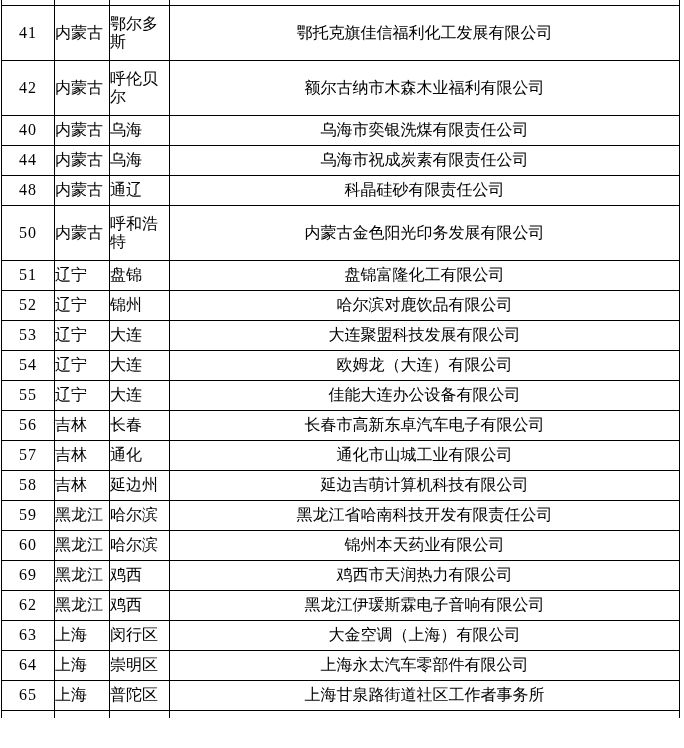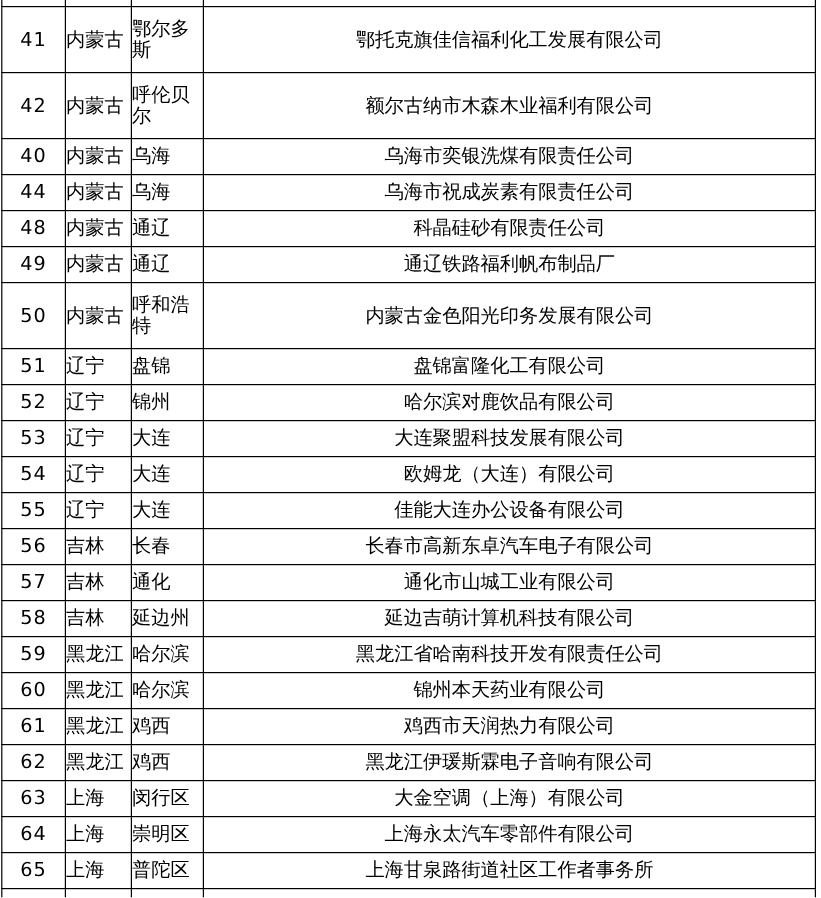--- a/index.html
+++ b/index.html
@@ -39,20 +39,21 @@
   tr.row-top-partial { height: 5px; }
   tr.row-bottom-partial { height: 8px; }
 
   tr.row-top-partial td { border-top: none; }
   tr.row-bottom-partial td { border-bottom: none; }
 
   td.cell-no {
     text-align: center;
     font-size: 15px;
     letter-spacing: 1px;
+    font-family: Liberation Serif, serif;
   }
   td.cell-prov, td.cell-city {
   }
   td.cell-comp {
     text-align: center;
     padding-left: 2px;
   }
 </style>
 </head>
 <body>
@@ -95,26 +96,20 @@
         <td class="cell-prov">内蒙古</td>
         <td class="cell-city">乌海</td>
         <td class="cell-comp">乌海市祝成炭素有限责任公司</td>
       </tr>
       <tr class="row-normal">
         <td class="cell-no">48</td>
         <td class="cell-prov">内蒙古</td>
         <td class="cell-city">通辽</td>
         <td class="cell-comp">科晶硅砂有限责任公司</td>
       </tr>
-      <tr class="row-normal">
-        <td class="cell-no">49</td>
-        <td class="cell-prov">内蒙古</td>
-        <td class="cell-city">通辽</td>
-        <td class="cell-comp">通辽铁路福利帆布制品厂</td>
-      </tr>
       <tr class="row-tall">
         <td class="cell-no">50</td>
         <td class="cell-prov">内蒙古</td>
         <td class="cell-city">呼和浩特</td>
         <td class="cell-comp">内蒙古金色阳光印务发展有限公司</td>
       </tr>
       <tr class="row-normal">
         <td class="cell-no">51</td>
         <td class="cell-prov">辽宁</td>
         <td class="cell-city">盘锦</td>
@@ -168,21 +163,21 @@
         <td class="cell-city">哈尔滨</td>
         <td class="cell-comp">黑龙江省哈南科技开发有限责任公司</td>
       </tr>
       <tr class="row-normal">
         <td class="cell-no">60</td>
         <td class="cell-prov">黑龙江</td>
         <td class="cell-city">哈尔滨</td>
         <td class="cell-comp">锦州本天药业有限公司</td>
       </tr>
       <tr class="row-normal">
-        <td class="cell-no">61</td>
+        <td class="cell-no">69</td>
         <td class="cell-prov">黑龙江</td>
         <td class="cell-city">鸡西</td>
         <td class="cell-comp">鸡西市天润热力有限公司</td>
       </tr>
       <tr class="row-normal">
         <td class="cell-no">62</td>
         <td class="cell-prov">黑龙江</td>
         <td class="cell-city">鸡西</td>
         <td class="cell-comp">黑龙江伊瑗斯霖电子音响有限公司</td>
       </tr>

